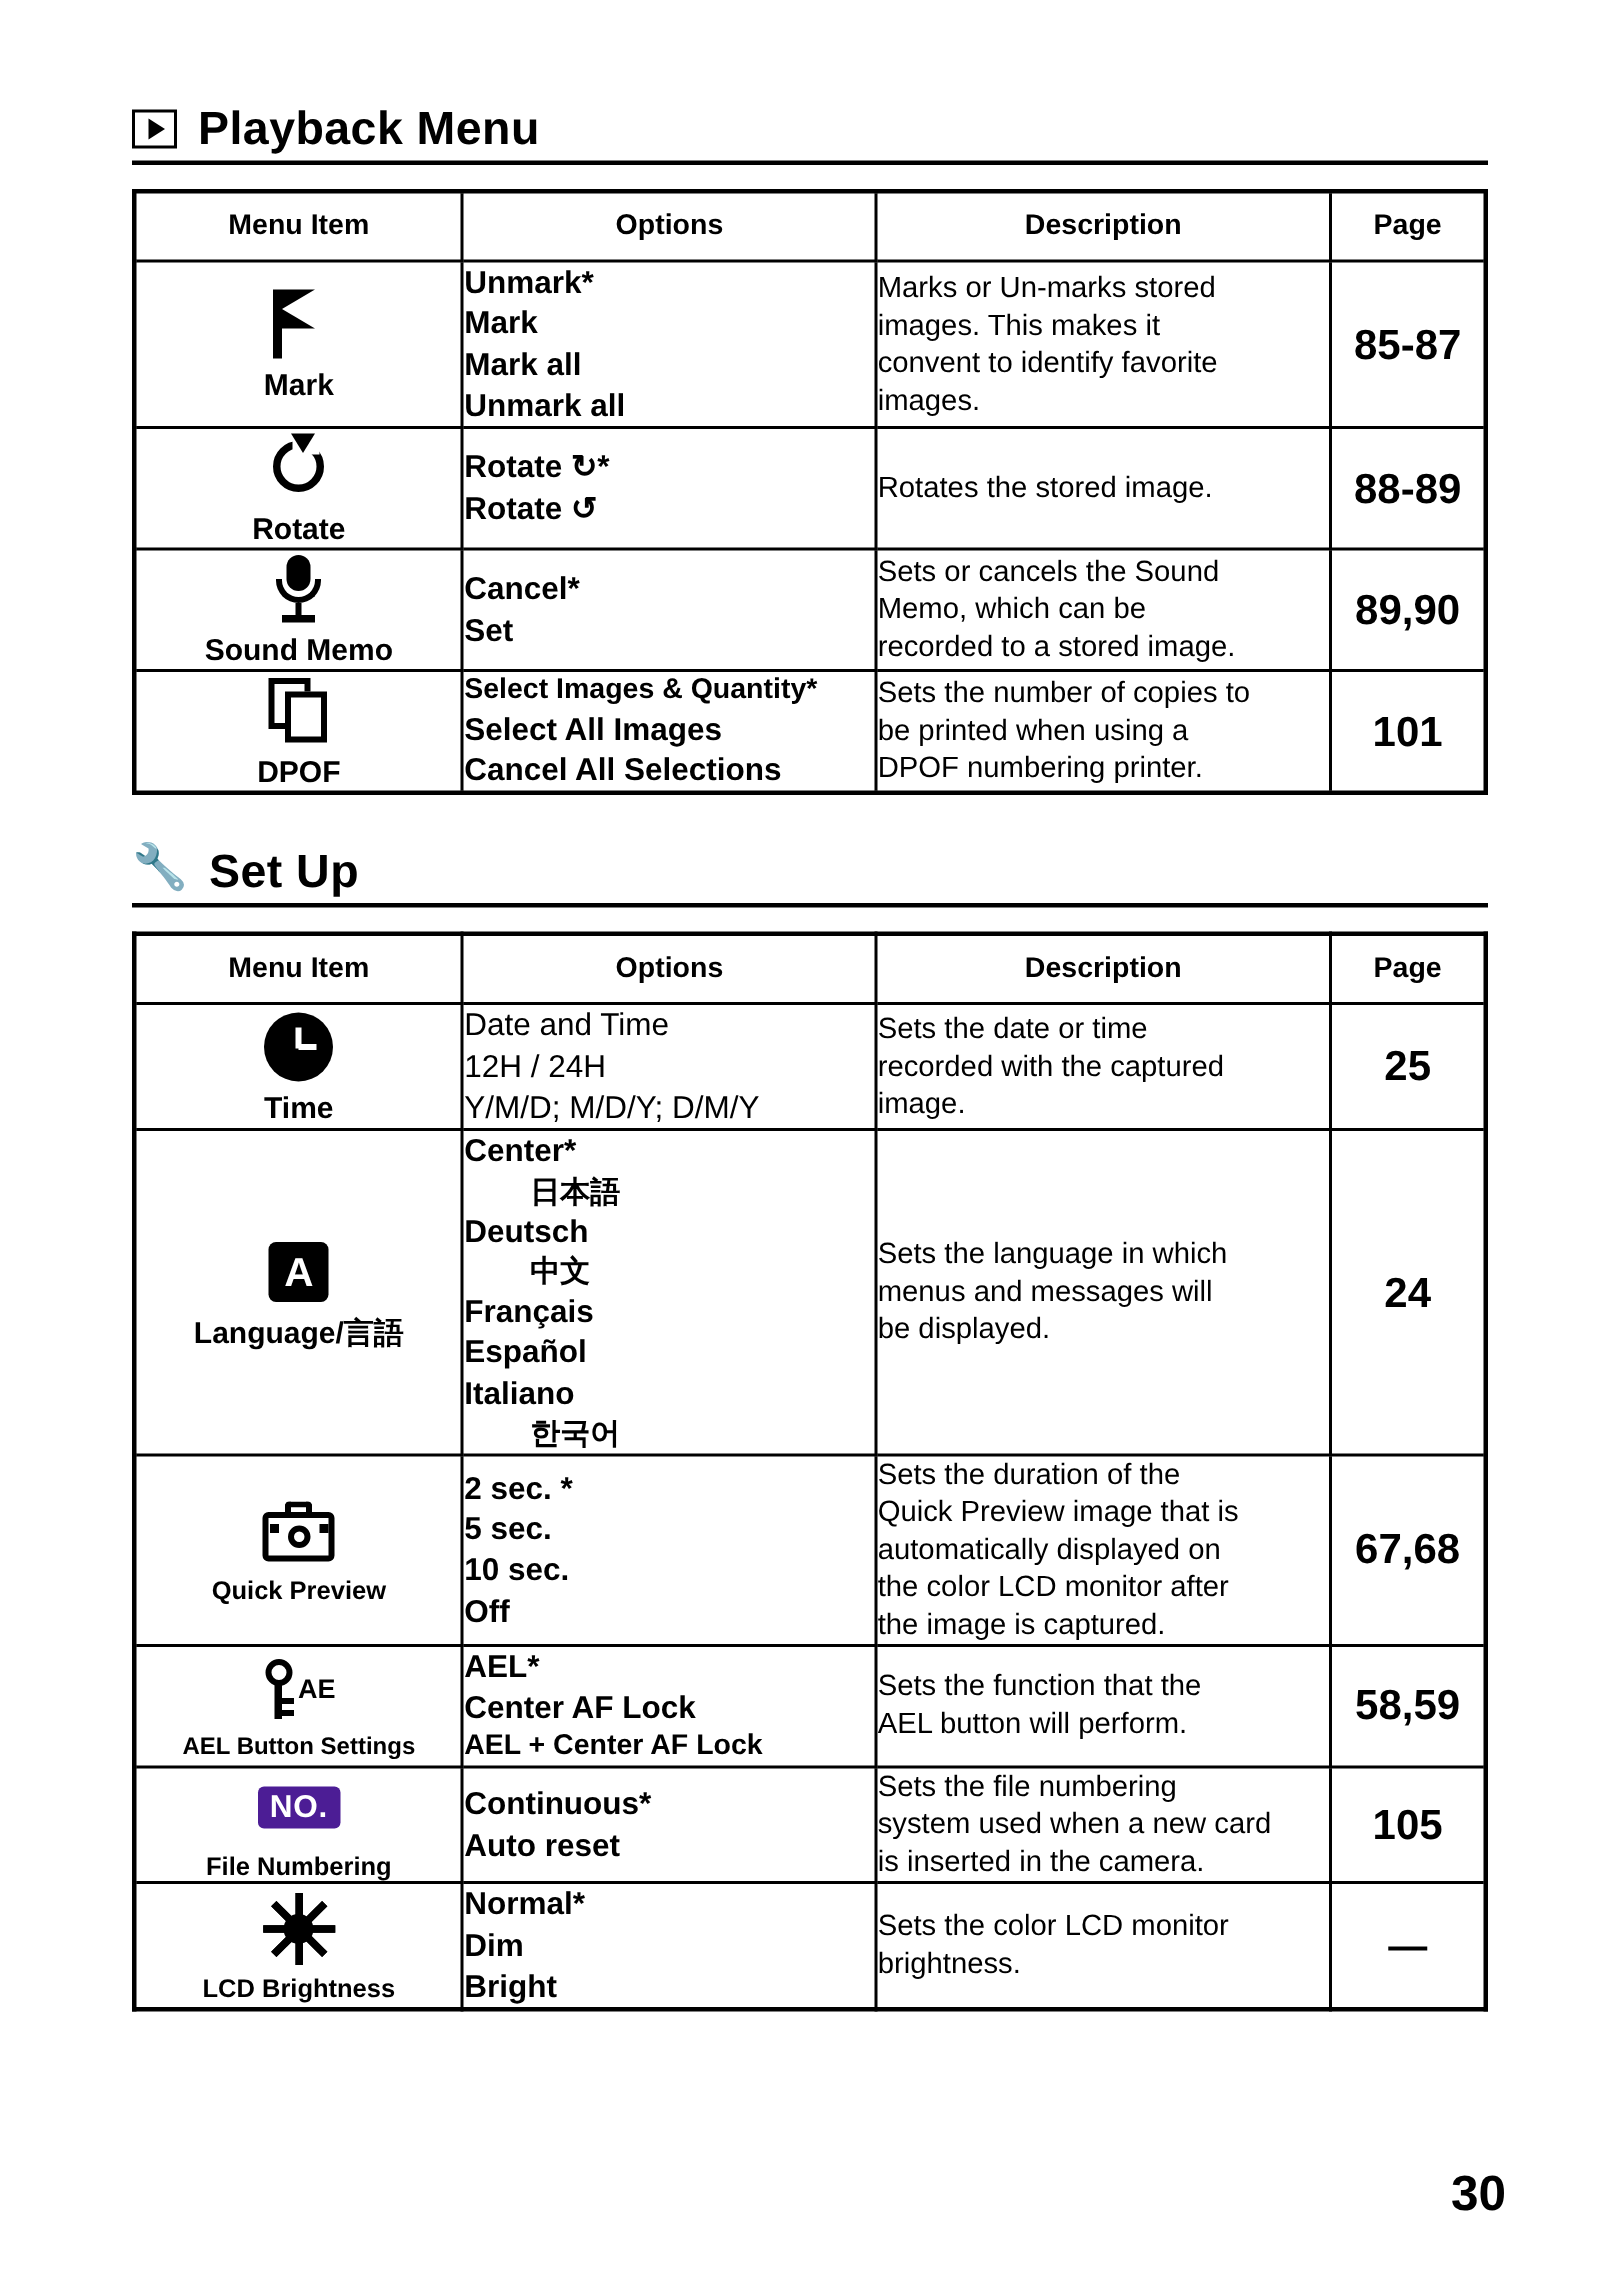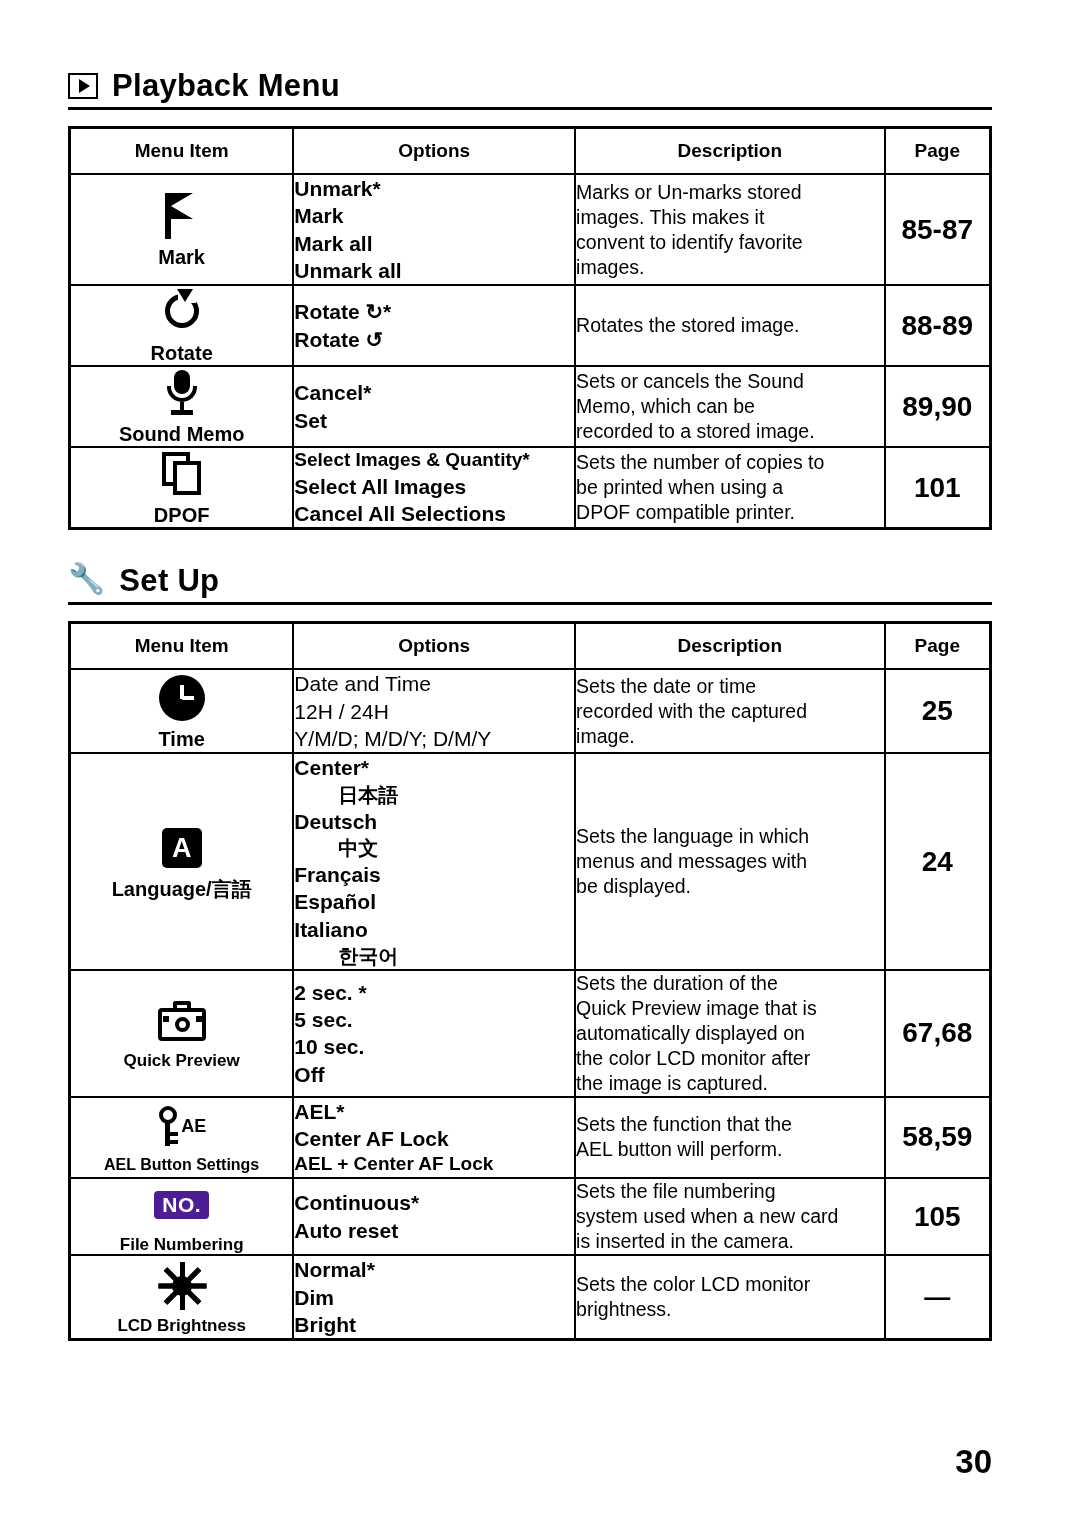--- a/index.html
+++ b/index.html
@@ -8,21 +8,21 @@
     background:#ffffff;
     font-family:"Liberation Sans", sans-serif;
     color:#000000;
     position:relative;
   }
   .page{
     position:absolute;
     left:0;top:0;
     width:1080px;height:1527px;
     box-sizing:border-box;
-    padding:70px 88px 0 68px;
+    padding:70px 88px 0 88px;
   }
 
   
   .sec-head{
     display:flex;
     align-items:flex-end;
     gap:14px;
     border-bottom:3px solid #000;
     padding-bottom:6px;
     margin-bottom:16px;
@@ -180,21 +180,21 @@
   .sun-ico .ray{position:absolute;background:#000;left:23px;top:0;width:5px;height:48px;transform-origin:50% 50%;}
 
   .rot-ico{position:relative;width:42px;height:44px;}
   .rot-ico .ring{position:absolute;left:4px;top:4px;width:34px;height:34px;border:5px solid #000;border-radius:50%;box-sizing:border-box;}
   .rot-ico .gap{position:absolute;left:17px;top:0;width:18px;height:13px;background:#fff;}
   .rot-ico .arrow{position:absolute;left:16px;top:-1px;width:0;height:0;border-left:8px solid transparent;border-right:8px solid transparent;border-top:13px solid #000;}
 
   
   .folio{
     position:absolute;
-    right:88px;
+    right:76px;
     bottom:46px;
     font-size:33px;
     font-weight:bold;
   }
 </style>
 </head>
 <body>
 
 <div class="page">
 
@@ -305,21 +305,21 @@
         <div class="lbl">DPOF</div>
       </td>
       <td class="opts bold">
         <div class="cond">Select Images &amp; Quantity*</div>
         <div>Select All Images</div>
         <div>Cancel All Selections</div>
       </td>
       <td class="desc">
         <div>Sets the number of copies to</div>
         <div>be printed when using a</div>
-        <div>DPOF compatible printer.</div>
+        <div>DPOF numbering printer.</div>
       </td>
       <td class="pg">101</td>
     </tr>
   </tbody>
     </table>
 
   <div class="sec-head" style="margin-top:34px;">
     <span class="glyph">🔧</span>
     <span class="title">Set Up</span>
   </div>
@@ -377,21 +377,21 @@
         <div class="jp">日本語</div>
         <div>Deutsch</div>
         <div class="jp">中文</div>
         <div>Français</div>
         <div>Español</div>
         <div>Italiano</div>
         <div class="jp">한국어</div>
       </td>
       <td class="desc">
         <div>Sets the language in which</div>
-        <div>menus and messages with</div>
+        <div>menus and messages will</div>
         <div>be displayed.</div>
       </td>
       <td class="pg">24</td>
     </tr>
 
     <tr>
       <td class="item">
         <div class="ic">
           <span class="qp-ico">
                 <span class="hump"></span>

